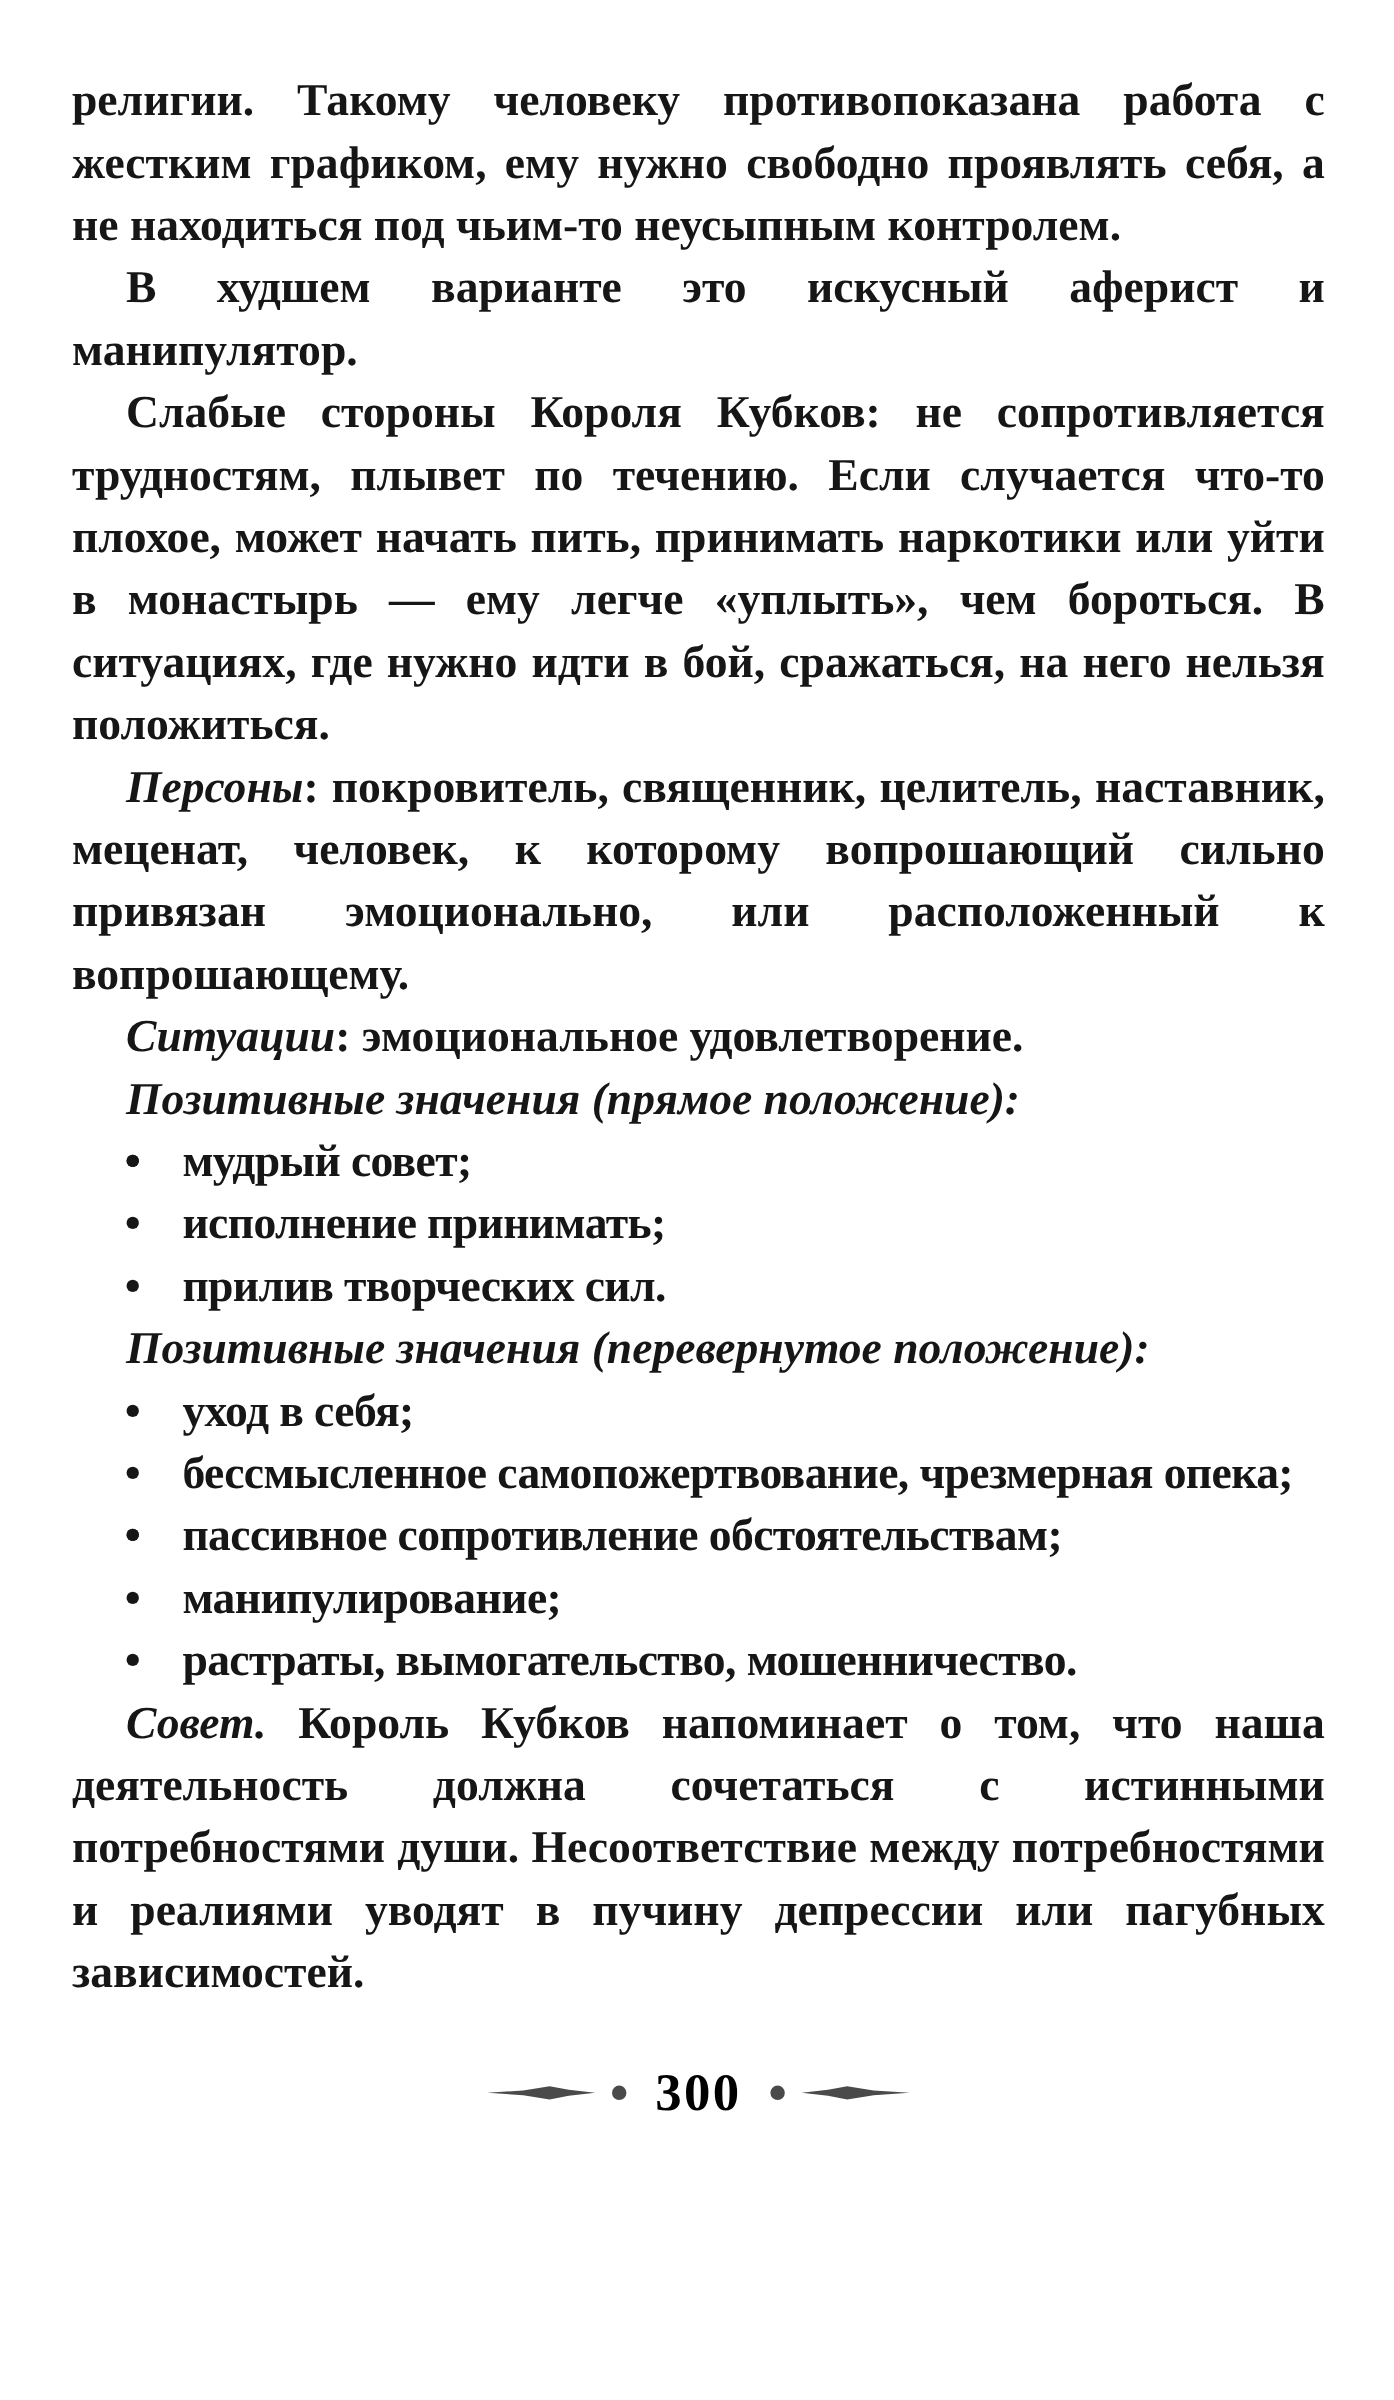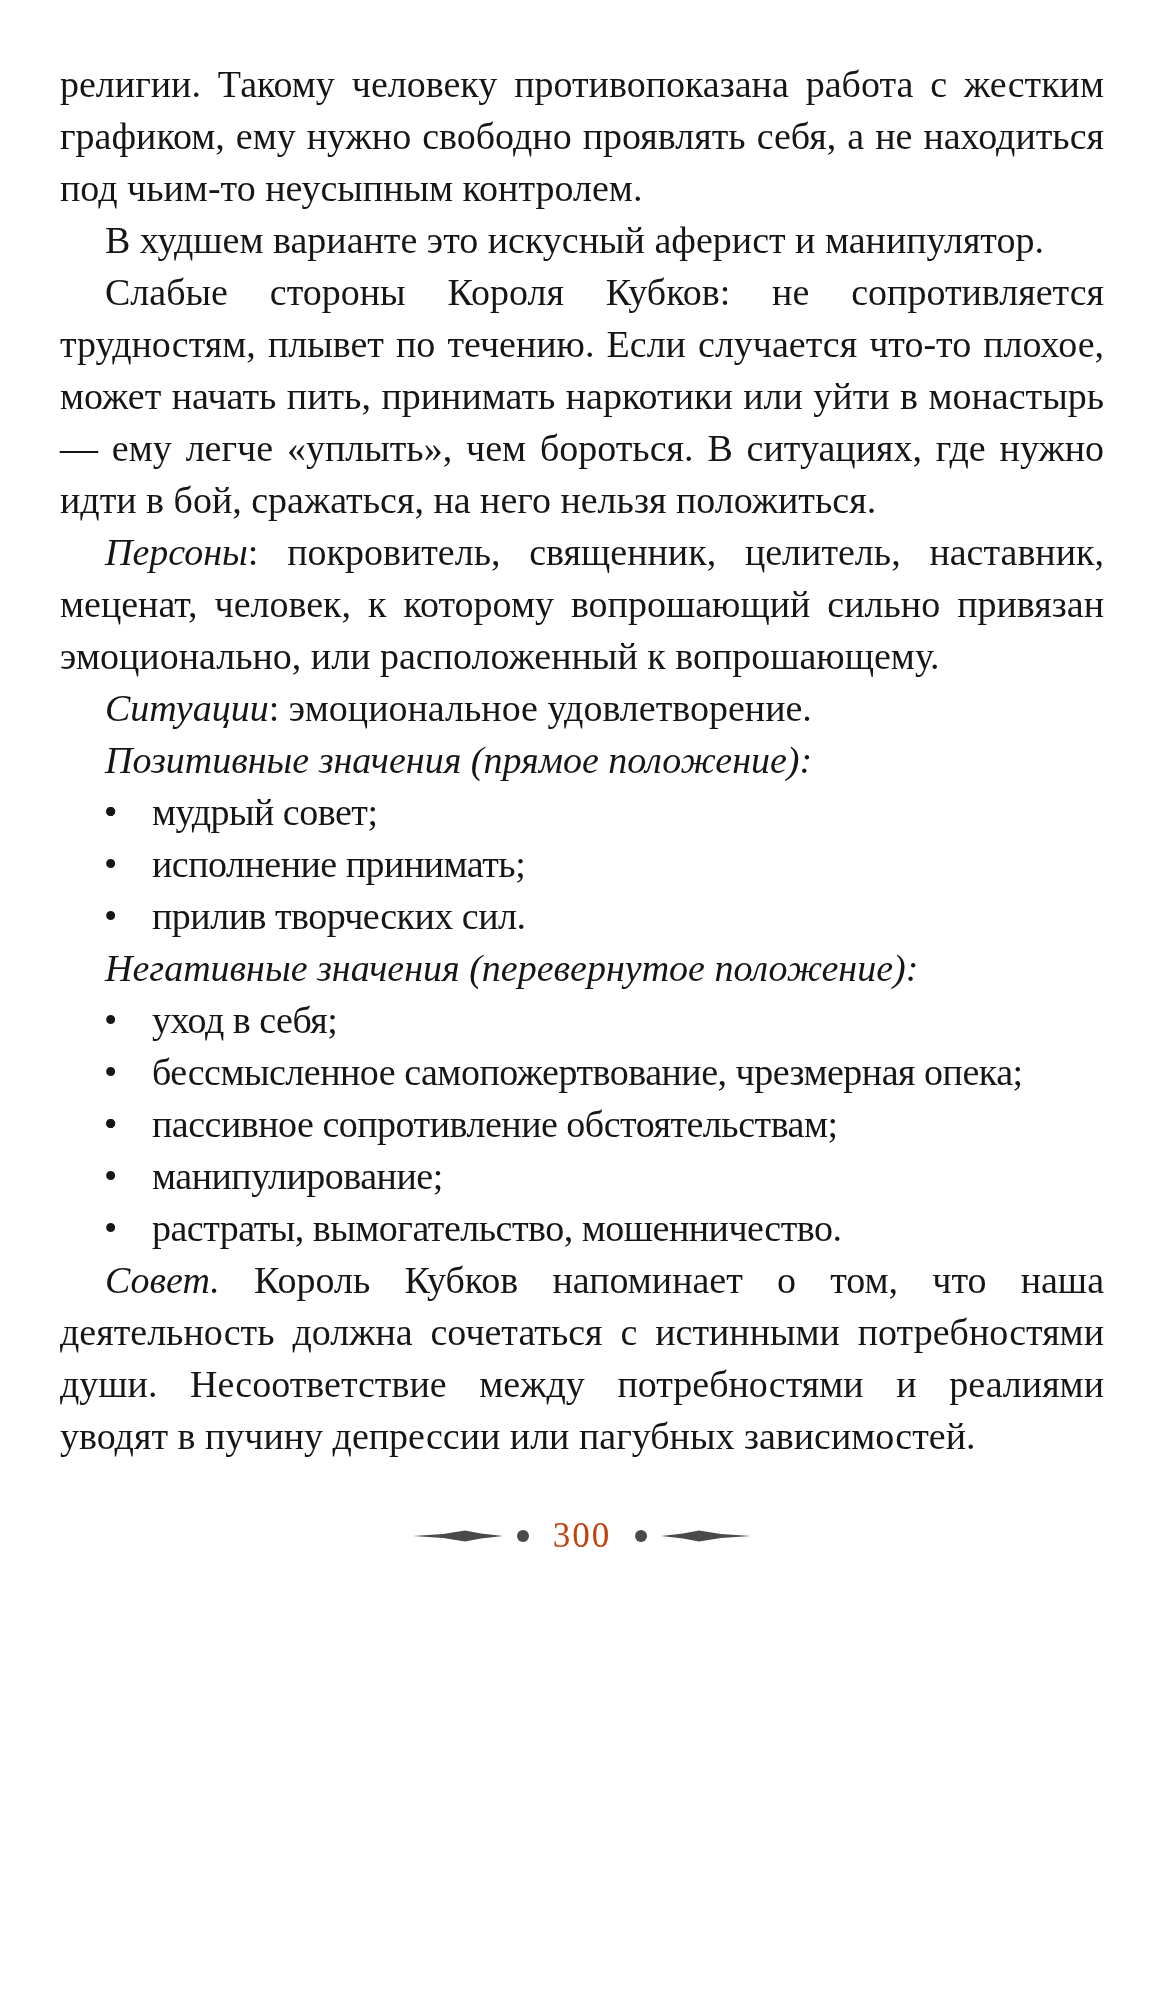--- a/index.html
+++ b/index.html
@@ -13,20 +13,21 @@
     height: 1796px;
     margin: 0 auto;
     background: #ffffff;
     color: #161616;
     font-family: "Liberation Serif", "DejaVu Serif", serif;
     font-size: 38px;
     line-height: 52px;
     padding: 58px 58px 0 60px;
     box-sizing: border-box;
     overflow: hidden;
+    font-weight: bold;
   }
   .page p {
     margin: 0;
     text-align: justify;
     text-align-last: left;
   }
   .indent { text-indent: 45px; }
   .gap { margin-top: 54px; }
   .lead-italic { font-style: italic; }
   .heading { font-style: italic; }
@@ -57,23 +58,23 @@
   .orn-dot {
     width: 12px;
     height: 12px;
     border-radius: 50%;
     background: #4a4a4a;
     flex: 0 0 auto;
   }
   .orn-spindle { flex: 0 0 auto; display: block; }
   .orn-spindle.mirror { transform: scaleX(-1); }
   .page-number {
-    font-size: 35px;
+    font-size: 44px;
     line-height: 44px;
-    color: #c2410c;
+    color: #000000;
     letter-spacing: 2px;
     padding: 0 10px;
   }
 </style>
 </head>
 <body>
 
 <div class="page">
 
   <p>религии. Такому человеку противопоказана работа с жестким графиком, ему нужно свободно проявлять себя, а не находиться под чьим-то неусыпным контролем.</p>
@@ -88,21 +89,21 @@
 
   <p class="indent gap heading">Позитивные значения (прямое положение):</p>
 
   <ul class="bullets">
     <li><span class="bullet">•</span></li>
     <li><span class="bullet">•</span><span>мудрый совет;</span></li>
     <li><span class="bullet">•</span><span>исполнение принимать;</span></li>
     <li><span class="bullet">•</span><span>прилив творческих сил.</span></li>
   </ul>
 
-  <p class="indent gap heading">Негативные значения (перевернутое положение):</p>
+  <p class="indent gap heading">Позитивные значения (перевернутое положение):</p>
 
   <ul class="bullets">
     <li><span class="bullet">•</span><span>уход в себя;</span></li>
     <li><span class="bullet">•</span><span>бессмысленное самопожертвование, чрезмерная опека;</span></li>
     <li><span class="bullet">•</span></li>
     <li><span class="bullet">•</span><span>пассивное сопротивление обстоятельствам;</span></li>
     <li><span class="bullet">•</span><span>манипулирование;</span></li>
     <li><span class="bullet">•</span><span>растраты, вымогательство, мошенничество.</span></li>
   </ul>
 

